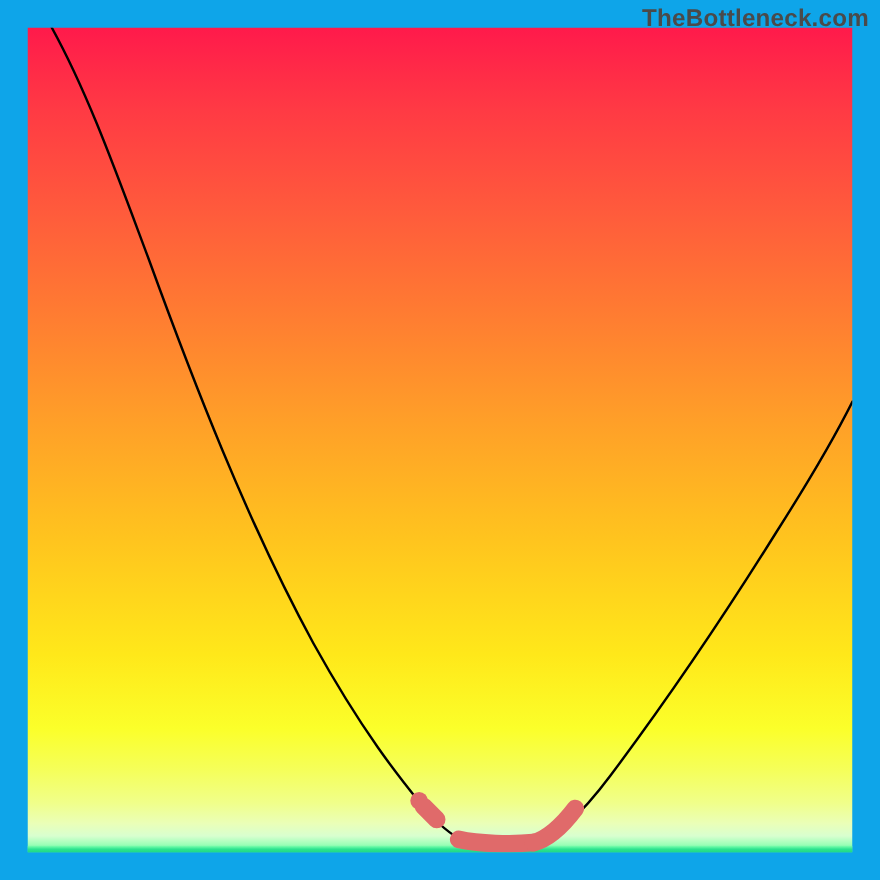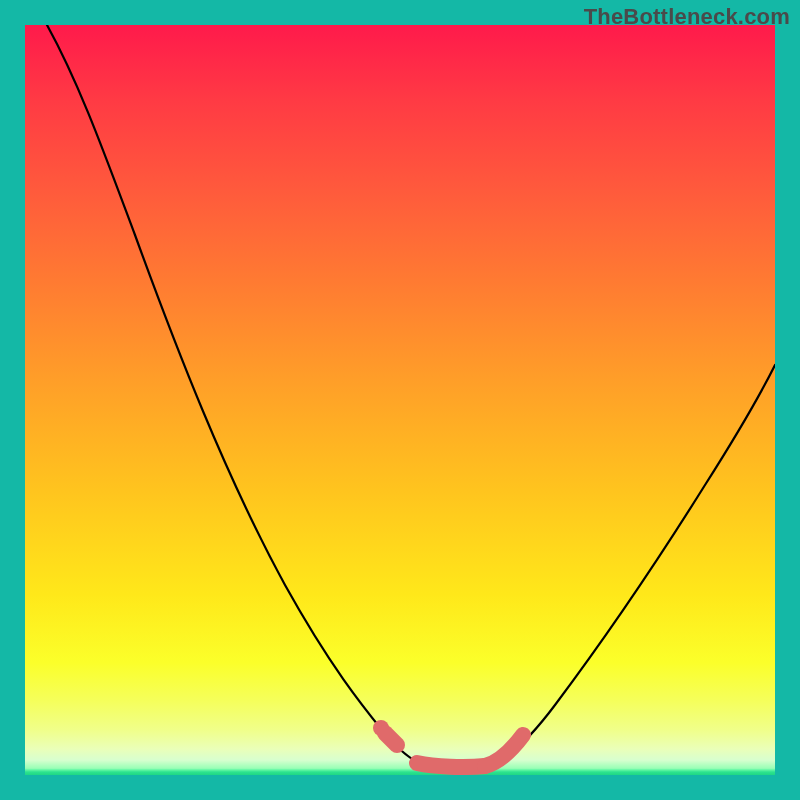--- a/index.html
+++ b/index.html
@@ -8,21 +8,21 @@
     width: 800px;
     height: 800px;
     background: #000;
     overflow: hidden;
     font-family: Arial, Helvetica, sans-serif;
   }
   .stage {
     position: relative;
     width: 800px;
     height: 800px;
-    background: #14b8a6;
+    background: #0ea5e9;
   }
   .watermark {
     position: absolute;
     top: 4px;
     right: 10px;
     color: #4a4a4a;
     font-size: 22px;
     font-weight: 600;
     letter-spacing: 0.2px;
     z-index: 20;

